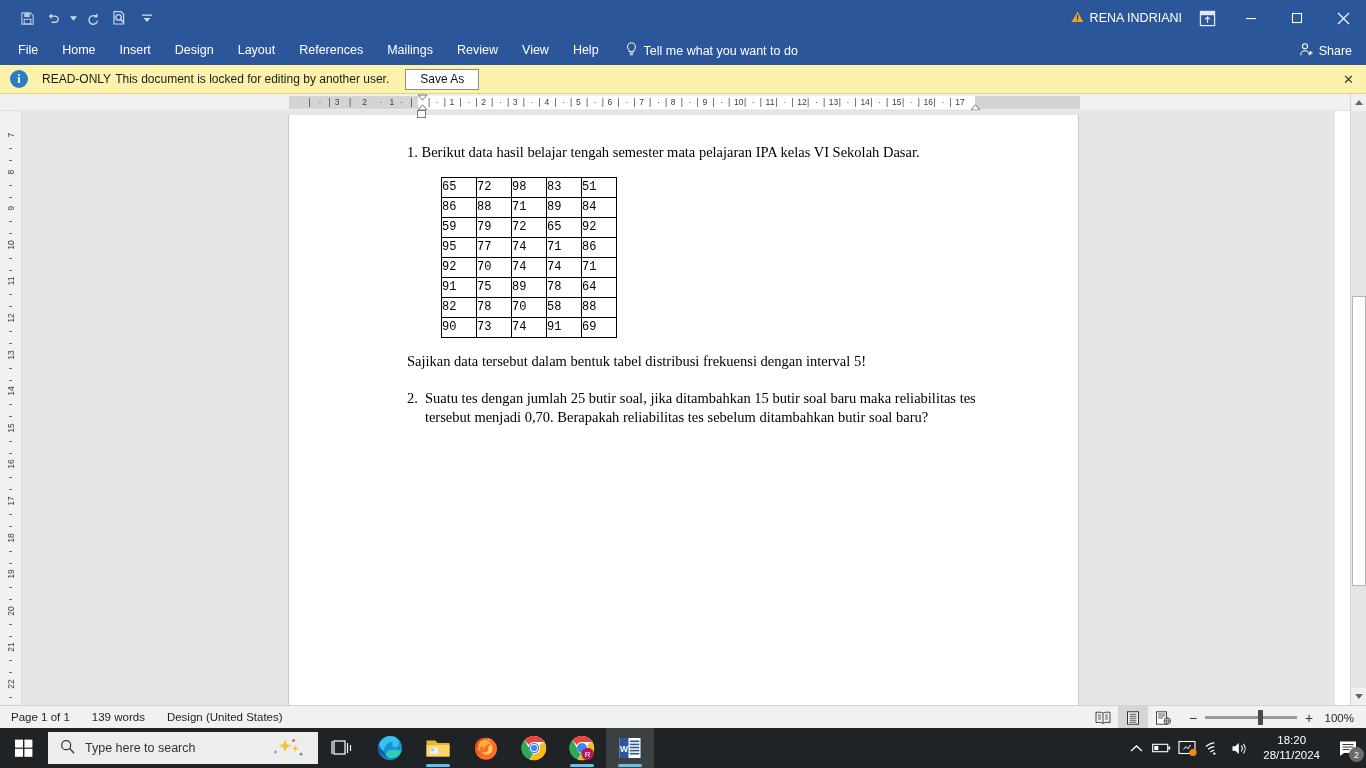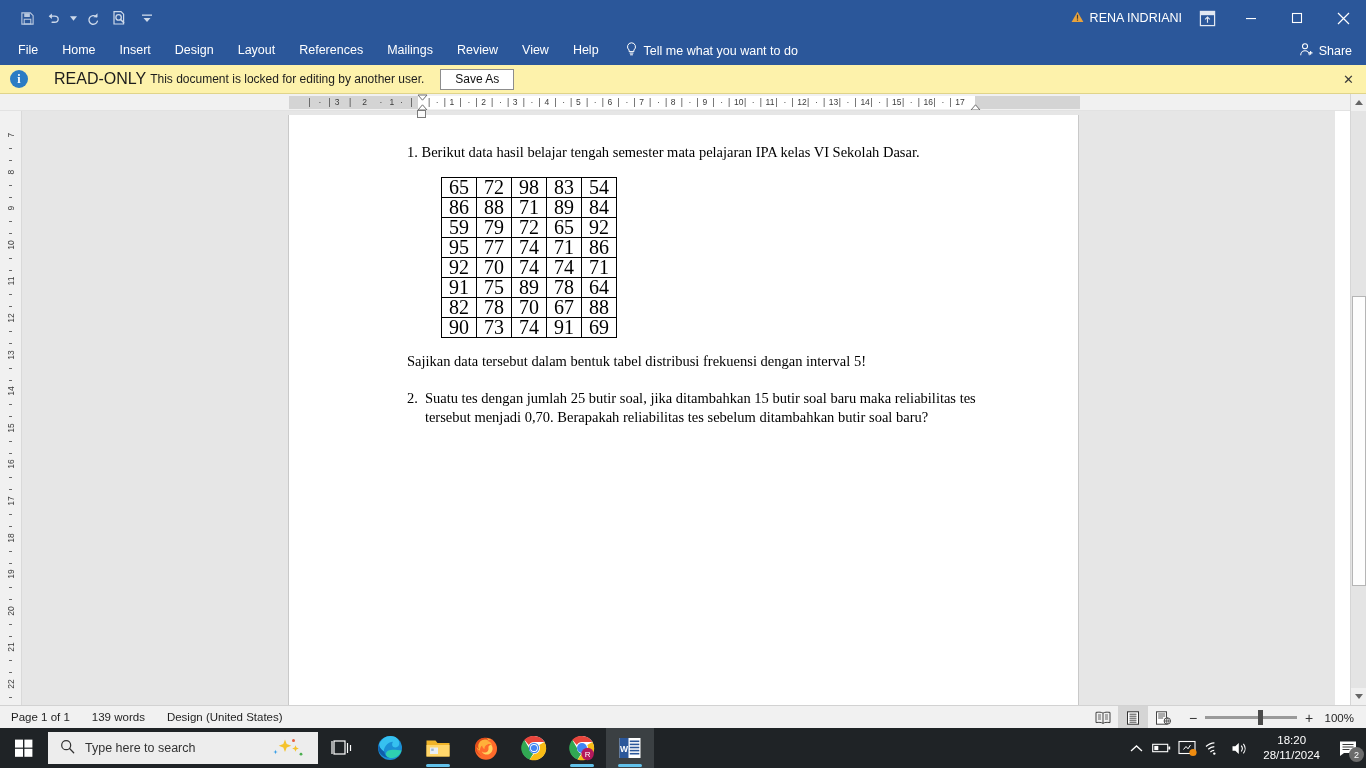--- a/index.html
+++ b/index.html
@@ -66,21 +66,21 @@
     position: absolute; top: 65px; left: 0; width: 1366px; height: 29px;
     background: #fdf2ab; border-bottom: 1px solid #e0d48a;
     display: flex; align-items: center;
   }
   .info-ico {
     width: 18px; height: 18px; border-radius: 50%;
     background: #2b7cc4; color: #fff; margin-left: 10px;
     font-size: 12px; font-weight: bold; font-family: "Liberation Serif", serif;
     display: flex; align-items: center; justify-content: center;
   }
-  .ro-strong { font-size: 16px; color: #1c1c1c; margin-left: 26px; }
+  .ro-strong { font-size: 12px; color: #1c1c1c; margin-left: 14px; }
   .ro-text { font-size: 12px; color: #1c1c1c; margin-left: 4px; }
   .saveas-btn {
     margin-left: 16px; height: 21px; padding: 0 14px;
     background: #ffffff; border: 1px solid #8d8d8d;
     font-size: 12px; color: #111; line-height: 19px;
   }
   .robar-close {
     position: absolute; right: 12px; font-size: 13px; color: #3a3a3a;
   }
 
@@ -145,21 +145,21 @@
   .q1 {
     position: absolute; left: 118px; top: 28px; width: 620px;
     font-size: 14.5px; line-height: 1.35;
   }
   .dtable {
     position: absolute; left: 152px; top: 62px;
     border-collapse: collapse;
   }
   .dtable td {
     width: 35px; height: 19px; border: 1px solid #000;
-    text-align: center; font-size: 20px; font-family: Liberation Serif, serif;
+    font-size: 12px; font-family: Liberation Mono, monospace;
     padding: 0; line-height: 19px;
   }
   .q1b {
     position: absolute; left: 118px; top: 237px; width: 640px;
     font-size: 14.5px; line-height: 1.35;
   }
   .q2 {
     position: absolute; left: 118px; top: 274px; width: 600px;
     font-size: 14.5px; line-height: 1.33;
     display: flex; gap: 7px;
@@ -541,21 +541,21 @@
     <div class="page">
       <div class="doc-body">
         <div class="q1">1. Berikut data hasil belajar tengah semester mata pelajaran IPA kelas VI Sekolah Dasar.</div>
         <table class="dtable">
           <tbody id="dtable-body">
               <tr>
                 <td>65</td>
                 <td>72</td>
                 <td>98</td>
                 <td>83</td>
-                <td>54</td>
+                <td>51</td>
               </tr>
               <tr>
                 <td>86</td>
                 <td>88</td>
                 <td>71</td>
                 <td>89</td>
                 <td>84</td>
               </tr>
               <tr>
                 <td>59</td>
@@ -582,21 +582,21 @@
                 <td>91</td>
                 <td>75</td>
                 <td>89</td>
                 <td>78</td>
                 <td>64</td>
               </tr>
               <tr>
                 <td>82</td>
                 <td>78</td>
                 <td>70</td>
-                <td>67</td>
+                <td>58</td>
                 <td>88</td>
               </tr>
               <tr>
                 <td>90</td>
                 <td>73</td>
                 <td>74</td>
                 <td>91</td>
                 <td>69</td>
               </tr>
             </tbody>

